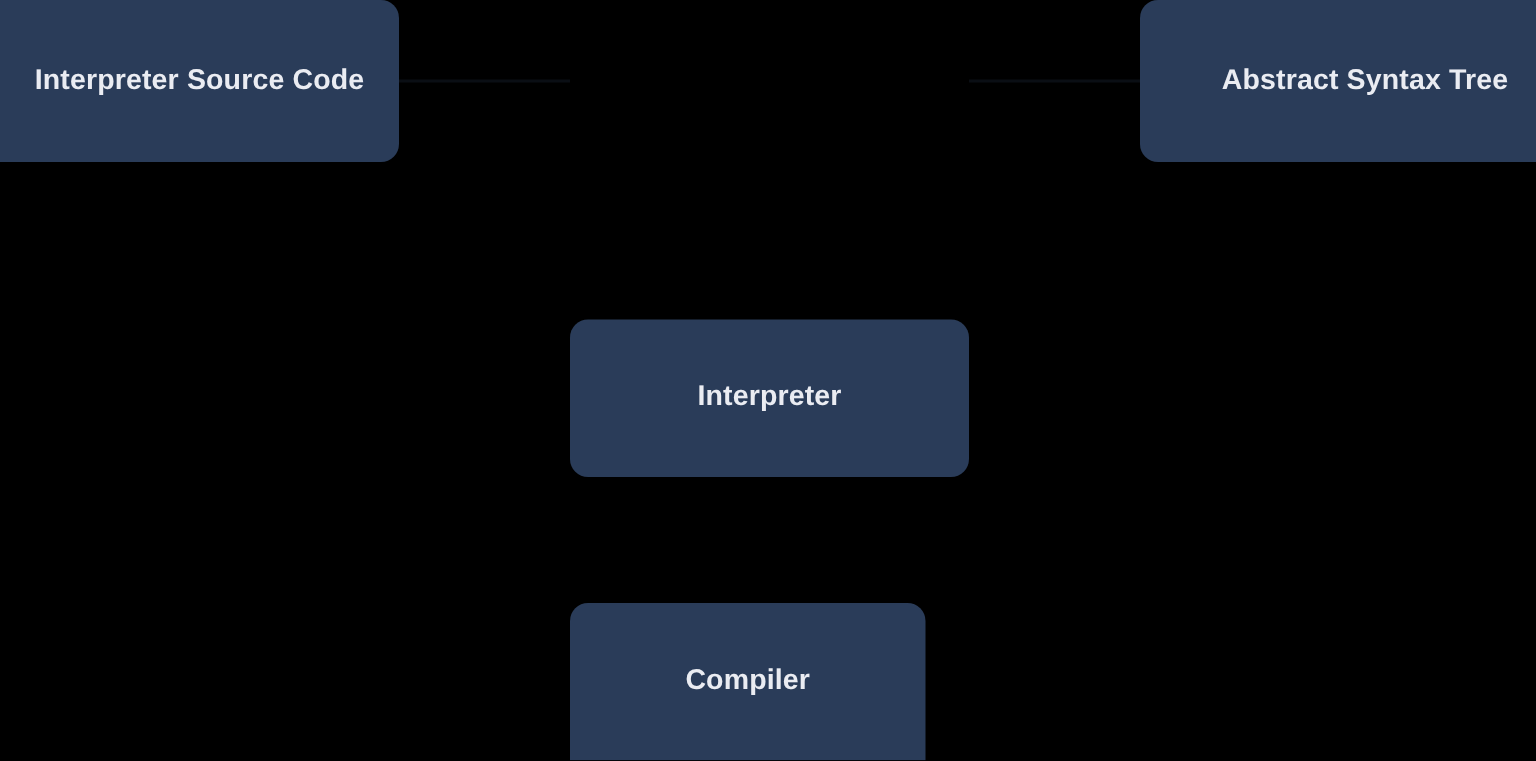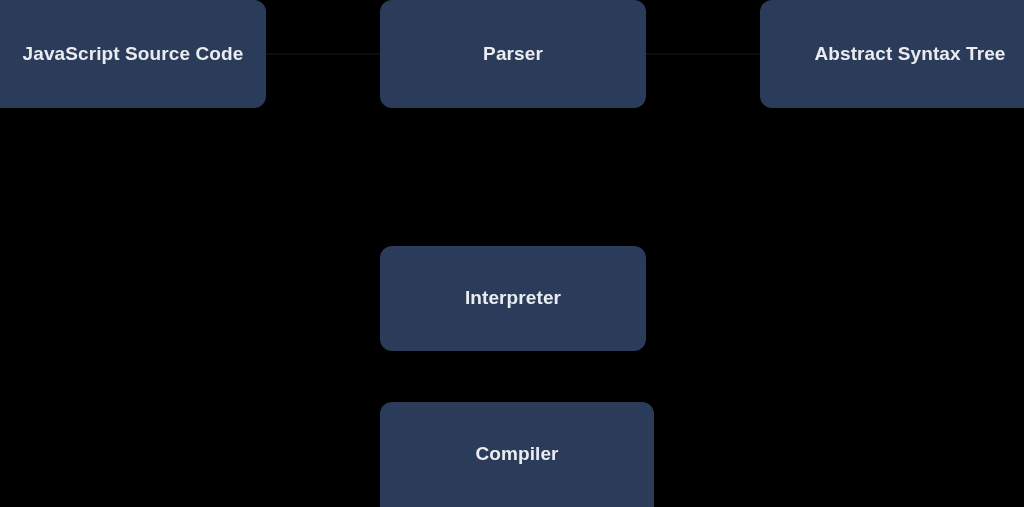--- a/index.html
+++ b/index.html
@@ -45,32 +45,29 @@
 </style>
 </head>
 <body>
 
 <div id="canvas">
 
   <div class="connector h" style="left:266px; top:53px; width:114px;"></div>
   <div class="connector h" style="left:646px; top:53px; width:114px;"></div>
 
   <div class="node" style="left:0px; top:0px; width:266px; height:108px; border-top-left-radius:0; border-bottom-left-radius:0;">
-    <span class="node-label">JavaScript Source Code</span>
+    <span class="node-label">Interpreter Source Code</span>
   </div>
 
-  <div class="node" style="left:380px; top:0px; width:266px; height:108px;">
-    <span class="node-label">Parser</span>
-  </div>
 
   <div class="node" style="left:760px; top:0px; width:300px; height:108px;">
     <span class="node-label">Abstract Syntax Tree</span>
   </div>
 
-  <div class="node" style="left:380px; top:213px; width:266px; height:105px;margin-top:33px;">
+  <div class="node" style="left:380px; top:213px; width:266px; height:105px;">
     <span class="node-label">Interpreter</span>
   </div>
 
-  <div class="node" style="left:380px; top:402px; width:274px; height:105px; border-bottom-left-radius:0; border-bottom-right-radius:0;">
+  <div class="node" style="left:380px; top:402px; width:237px; height:105px; border-bottom-left-radius:0; border-bottom-right-radius:0;">
     <span class="node-label">Compiler</span>
   </div>
 
 </div>
 
 </body></html>

